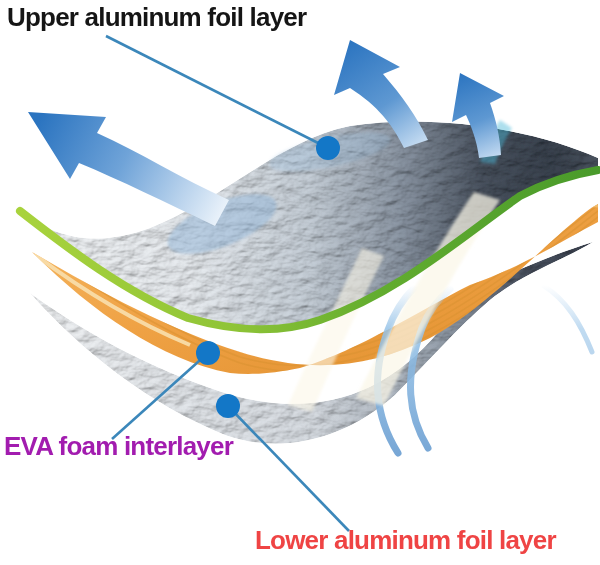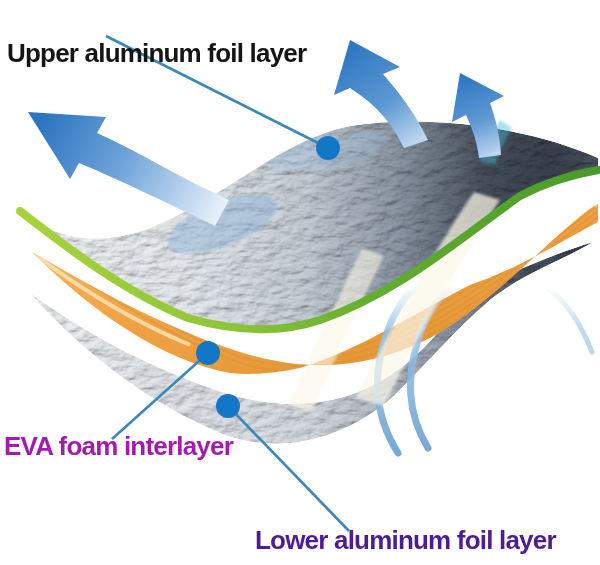--- a/index.html
+++ b/index.html
@@ -1,22 +1,22 @@
 <!DOCTYPE html>
 <html><head>
 <meta charset="utf-8">
 <style>
   html,body{margin:0;padding:0;background:#ffffff;}
   .stage{position:relative;width:600px;height:565px;background:#ffffff;overflow:hidden;
          font-family:"Liberation Sans",sans-serif;}
   .stage svg{position:absolute;left:0;top:0;}
   .lbl{position:absolute;font-weight:700;font-size:26px;letter-spacing:-0.8px;white-space:nowrap;}
-  .lbl-upper{left:7px;top:2px;color:#151515;margin-top:36px;}
+  .lbl-upper{left:7px;top:2px;color:#151515;}
   .lbl-eva{left:4px;top:431px;color:#a21caf;}
-  .lbl-lower{left:255px;top:525px;color:#4c1d95;}
+  .lbl-lower{left:255px;top:525px;color:#ef4444;}
 </style>
 </head>
 <body>
 
 <div class="stage">
 
   <svg width="600" height="565" viewBox="0 0 600 565">
     <defs>
 
       <linearGradient id="gTopFoil" x1="0" y1="0" x2="1" y2="0">

